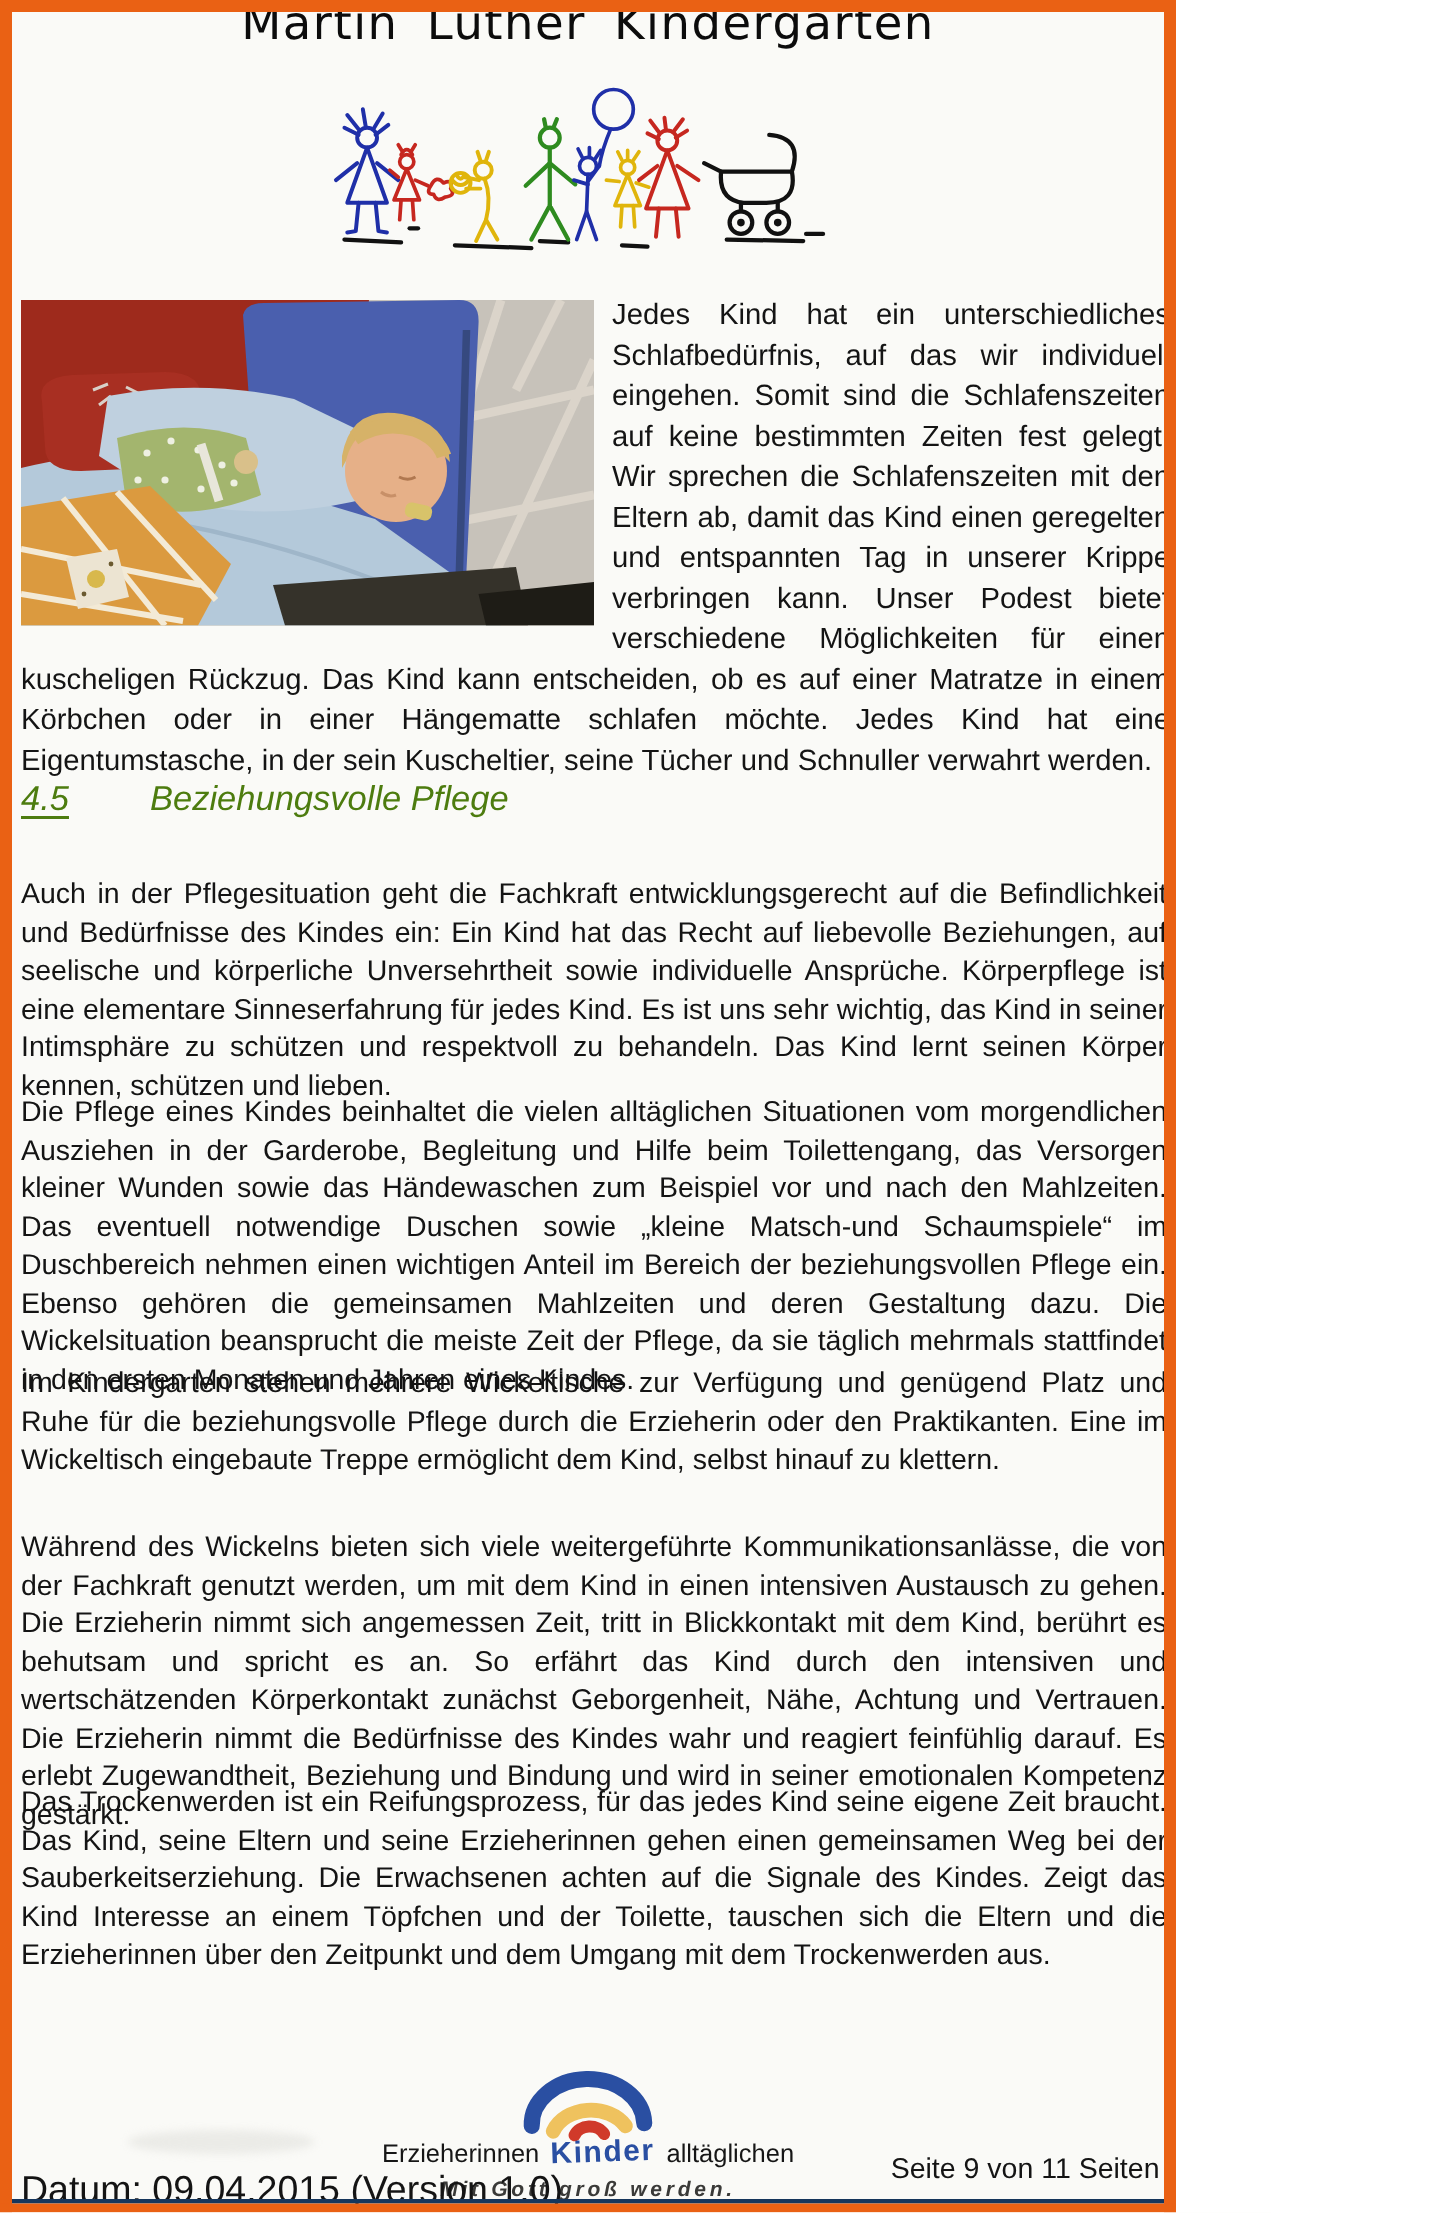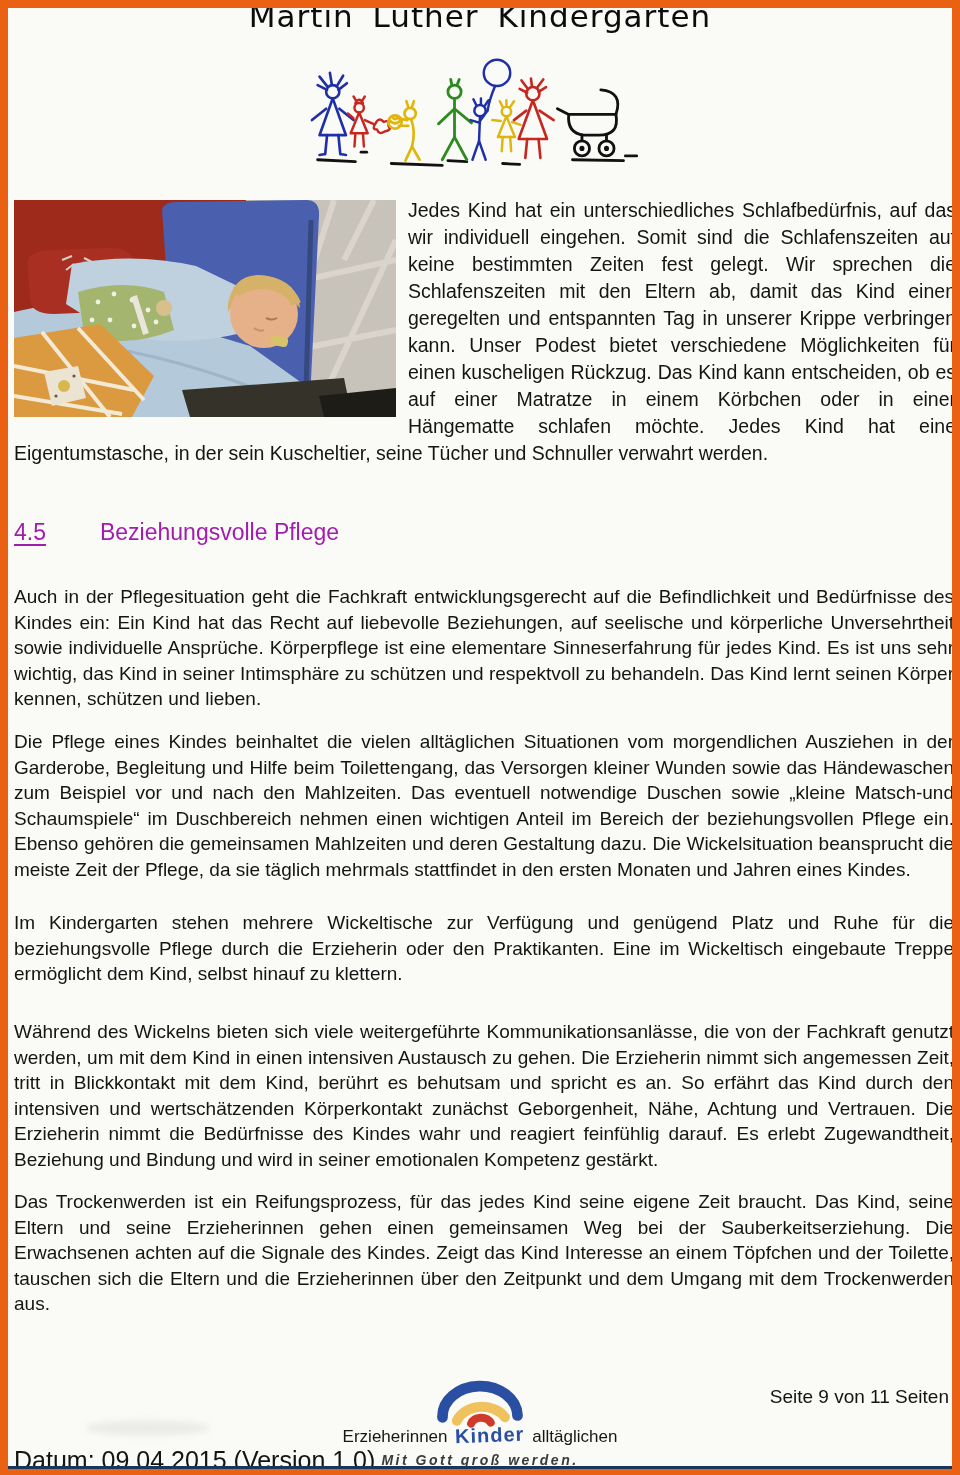--- a/index.html
+++ b/index.html
@@ -1,17 +1,17 @@
 <!DOCTYPE html>
 <html><head>
 <meta charset="utf-8">
 <style>
   html,body{margin:0;padding:0;background:#ffffff;}
   .page{
-    position:relative;width:960px;height:1475px;background:#fafaf7;
+    position:relative;width:784px;height:1475px;background:#fafaf7;
     font-family:"Liberation Sans", sans-serif;color:#141414;overflow:hidden;
   }
   
   .b-top,.b-left,.b-right,.b-bottom{position:absolute;background:#ea6114;z-index:6;}
   .b-top{top:0;left:0;width:960px;height:8px;}
   .b-left{top:0;left:0;width:8px;height:1475px;}
   .b-right{top:0;right:0;width:8px;height:1475px;}
   .b-bottom{bottom:0;left:0;width:960px;height:6px;}
   .footer-rule{position:absolute;left:8px;right:8px;bottom:6px;height:3px;background:#16365c;z-index:5;}
 
@@ -26,41 +26,41 @@
     position:absolute;top:197px;left:14px;right:4px;
     font-size:19.5px;line-height:27px;text-align:justify;
   }
   .photo{
     float:left;width:382px;height:217px;margin:3px 12px 2px 0;background:#c7c2ba;
   }
   .photo svg{display:block;}
 
   .heading{
     position:absolute;top:519px;left:14px;
-    font-size:23px;color:#a21caf;
+    font-size:23px;font-style:italic;color:#4d7c0f;
   }
   .heading .num{text-decoration:underline;text-underline-offset:4px;margin-right:54px;}
 
   .para{
     position:absolute;left:14px;right:6px;margin:0;
     font-size:19px;line-height:25.5px;text-align:justify;
   }
   .p0{top:584px;} .p1{top:729px;} .p2{top:910px;} .p3{top:1019px;} .p4{top:1189px;}
 
   .footer-logo{position:absolute;top:1378px;left:0;right:0;text-align:center;line-height:1.1;}
   .footer-logo svg{display:block;margin:0 auto -4px auto;}
   .org-line{font-size:17px;color:#161616;}
   .org-brand{
     display:inline-block;color:#2a4fa2;font-weight:bold;font-size:20px;
     letter-spacing:1px;transform:rotate(-2deg);margin:0 3px;
   }
   .motto{font-size:14px;font-weight:bold;font-style:italic;letter-spacing:2.5px;color:#3a3a38;margin-top:6px;}
 
   .date-label{position:absolute;left:14px;top:1446px;font-size:25px;}
-  .page-label{position:absolute;right:11px;top:1386px;font-size:19px;}
+  .page-label{position:absolute;right:11px;top:1436px;font-size:19px;}
 
   .smudge{
     position:absolute;left:85px;top:1420px;width:125px;height:16px;border-radius:50%;
     background:#d9d9d4;opacity:.45;filter:blur(3px);
   }
 </style>
 </head>
 <body>
 
 <div class="page">

